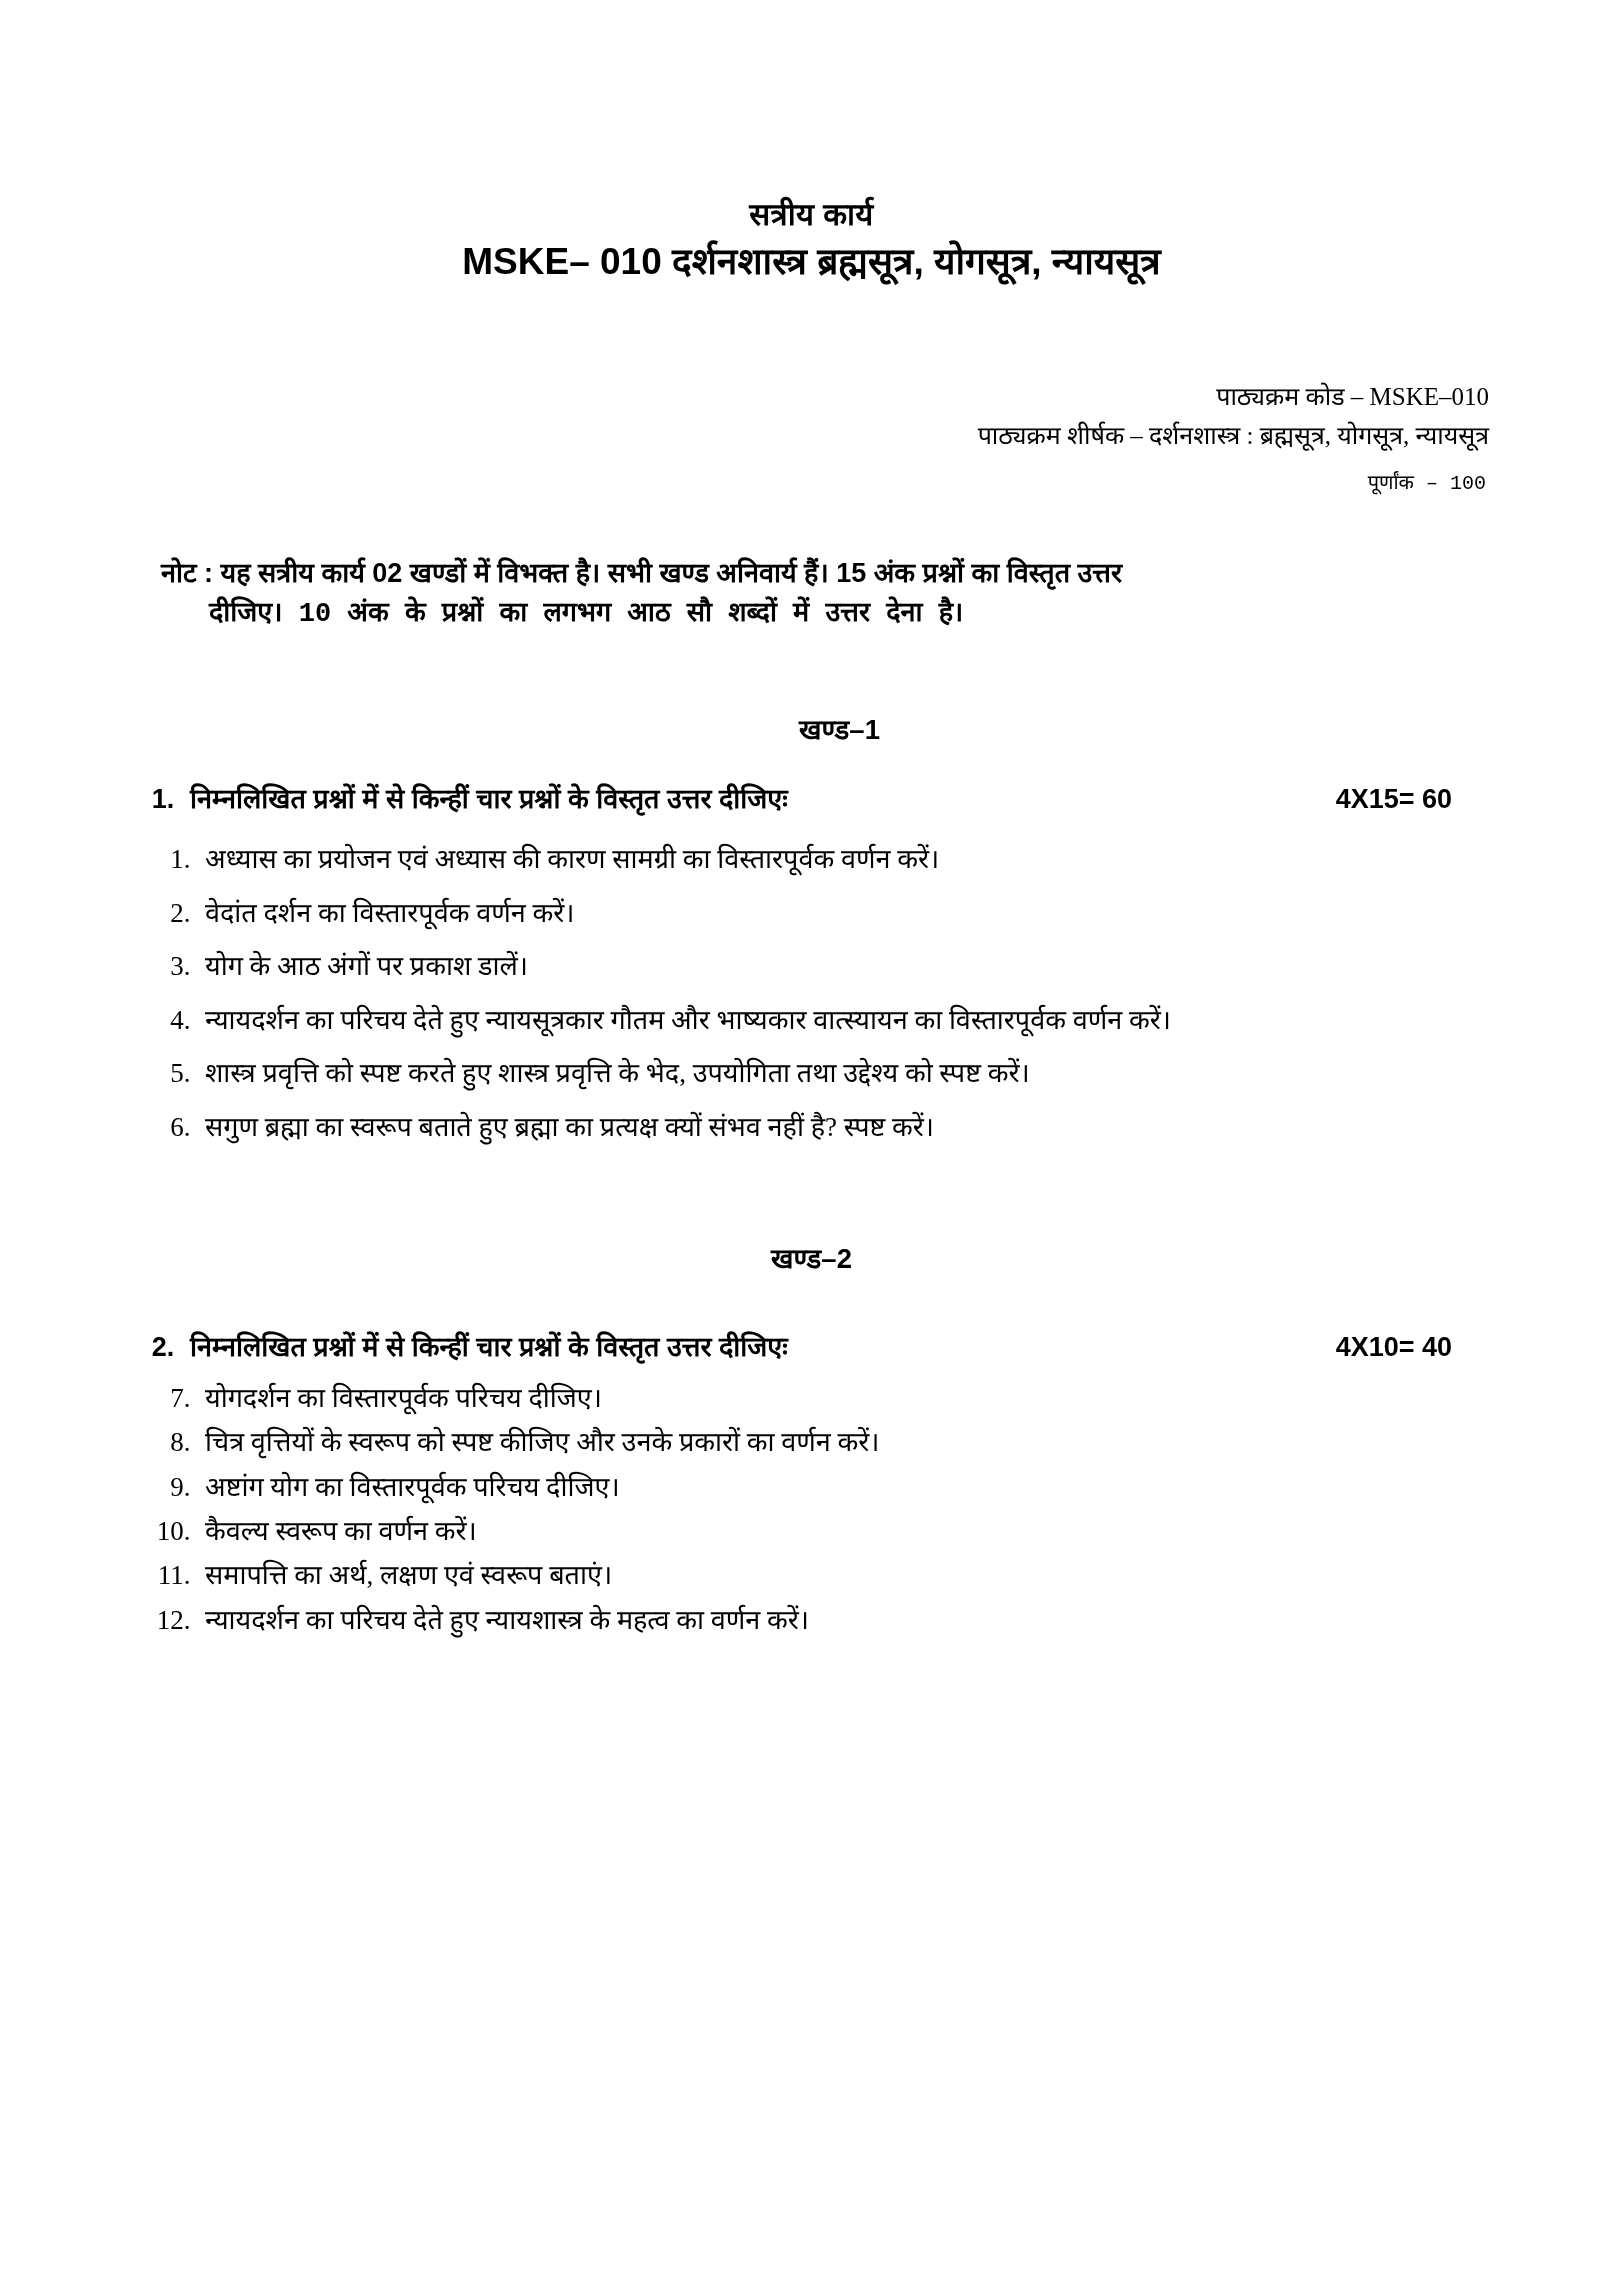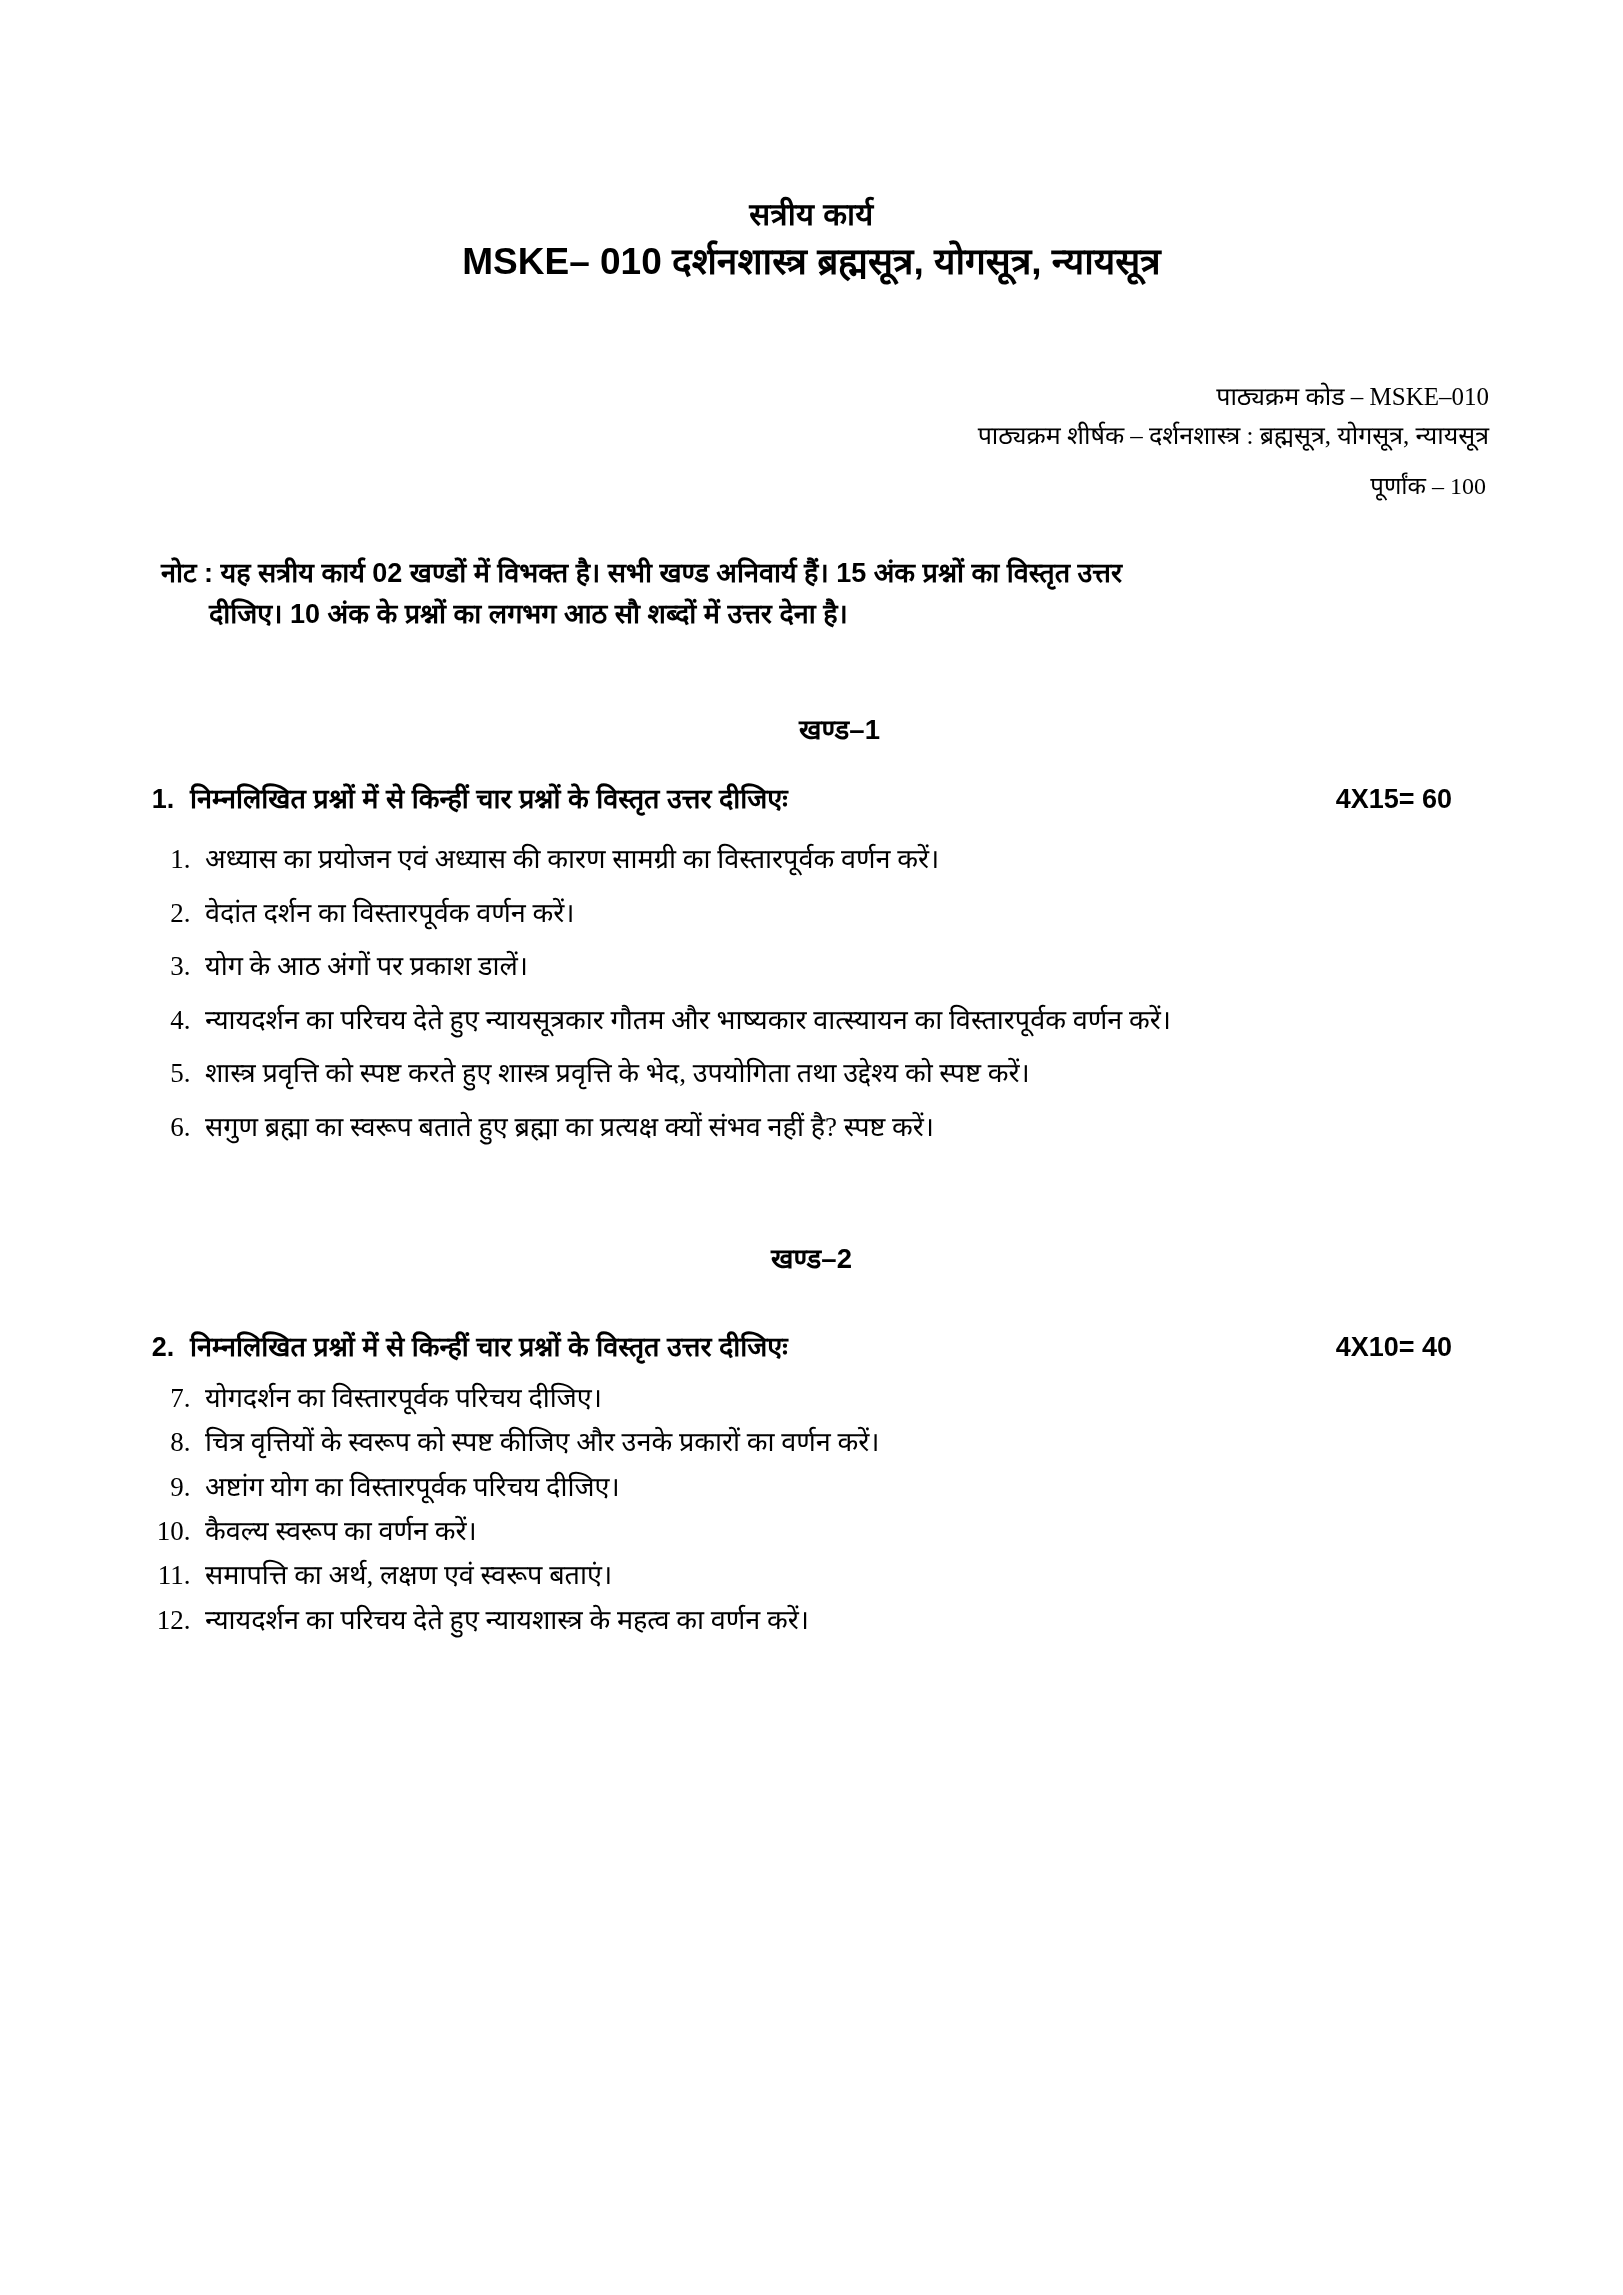--- a/index.html
+++ b/index.html
@@ -53,41 +53,42 @@
     line-height: 1.55;
     margin-top: 48px;
   }
   .meta-line { white-space: nowrap; }
 
   
   .marks-total {
     position: absolute;
     right: 137px;
     top: 468px;
-    font-family: Liberation Serif, serif;
-    font-size: 24px;
+    font-family: Liberation Mono, monospace;
+    font-size: 20px;
     white-space: nowrap;
   }
 
   
   .note {
     position: absolute;
     left: 161px;
     right: 130px;
     top: 553px;
     font-family: "Liberation Sans", "DejaVu Sans", sans-serif;
     font-weight: bold;
     font-size: 27px;
     line-height: 1.52;
     text-indent: 0;
   }
   .note .note-body { display: inline; }
   .note-line2 {
     display: block;
     padding-left: 48px;
+    font-family: Liberation Mono, monospace;
   }
 
   
   .section-heading {
     position: absolute;
     left: 0;
     width: 100%;
     text-align: center;
     font-family: "Liberation Sans", "DejaVu Sans", sans-serif;
     font-weight: bold;

